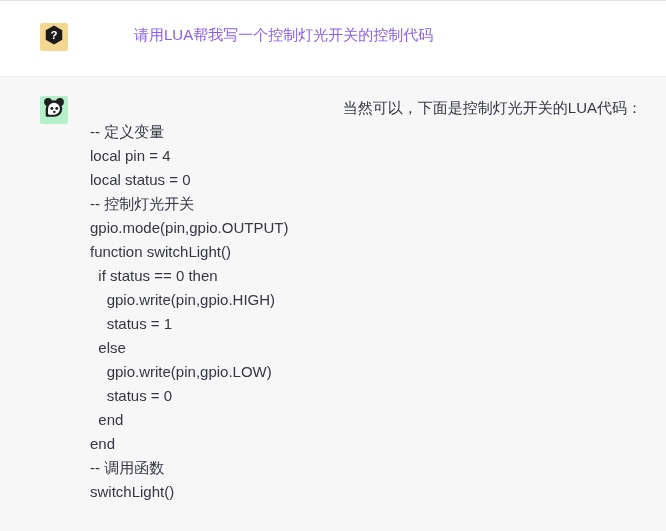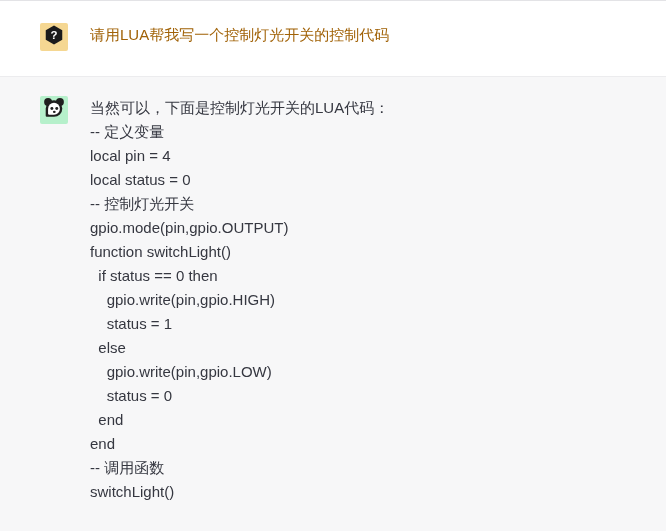--- a/index.html
+++ b/index.html
@@ -70,32 +70,34 @@
   .avatar.assistant-avatar { background: #b6f0cb; }
 
   .msg-body {
     margin-left: 22px;
     padding-top: 1px;
     flex: 1 1 auto;
     min-width: 0;
   }
 
   .msg-text {
-    color: #a16207;
+    color: #8b5cf6;
     font-size: 15px;
     line-height: 24px;
     white-space: pre-wrap;
     word-break: break-word;
+    margin-left: 44px;
   }
 
   .intro-line {
     color: #353740;
     font-size: 15px;
     line-height: 24px;
     margin: 0 0 0 0;
+    text-align: right;
   }
 
   .code-block {
     margin: 0;
     padding: 0;
     background: transparent;
     border: 0;
   }
 
   .code-line {

